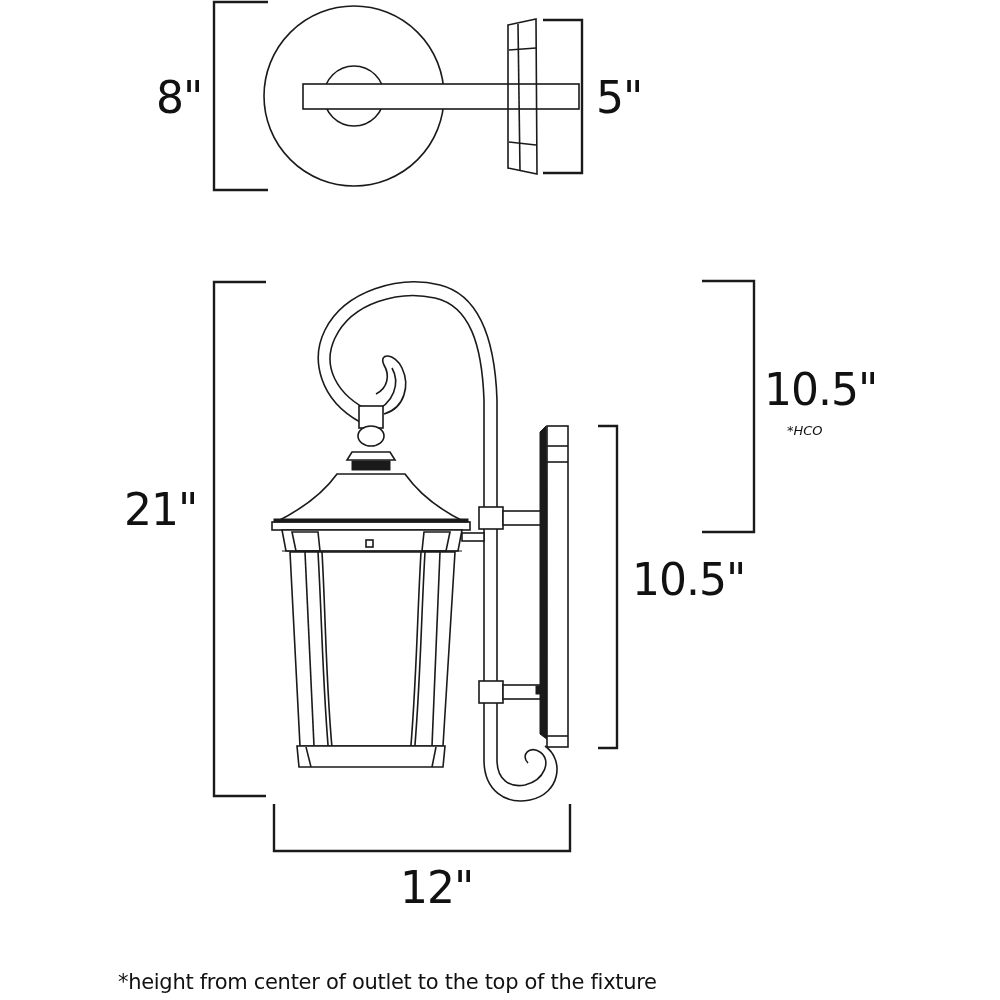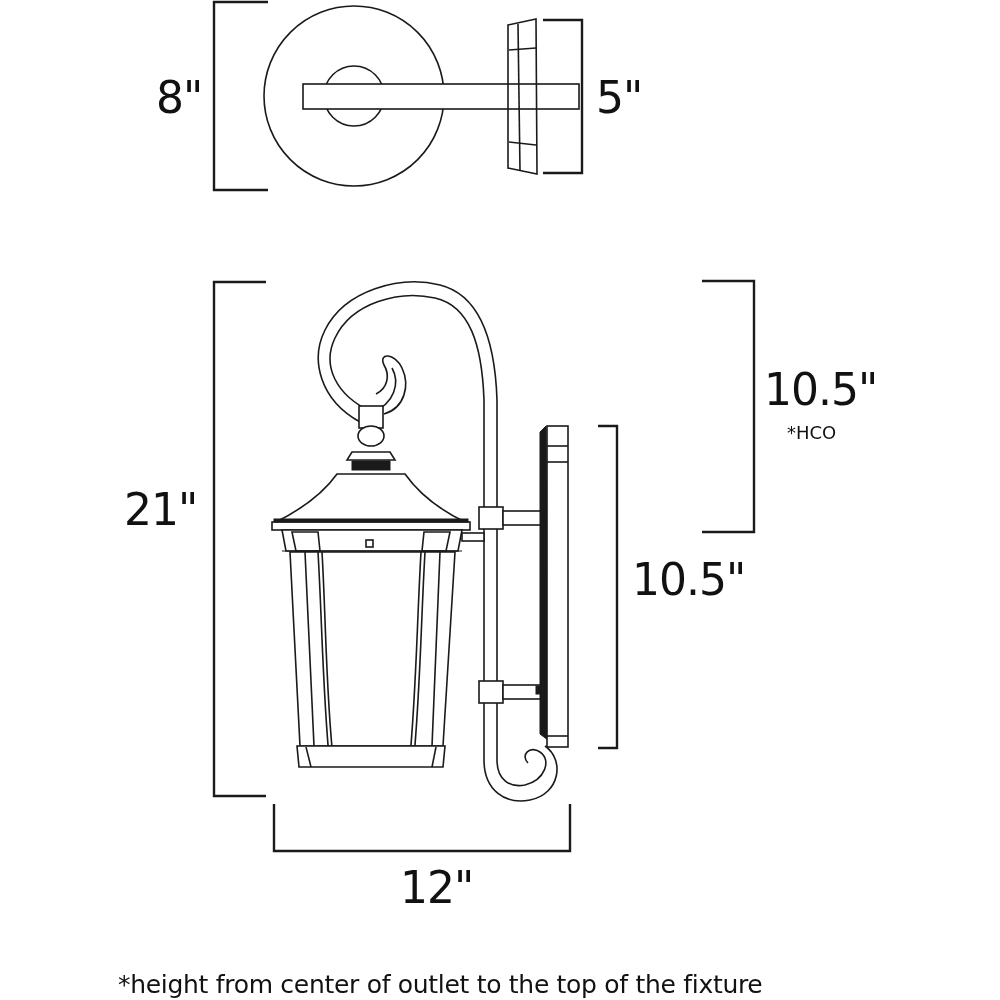--- a/index.html
+++ b/index.html
@@ -8,26 +8,26 @@
     .dim-label {
       position: absolute;
       font-family: "DejaVu Sans", sans-serif;
       color: #111111;
       font-weight: normal;
       letter-spacing: -1px;
       white-space: nowrap;
       line-height: 1;
     }
     .big { font-size: 44px; }
-    .small { font-size: 18px; letter-spacing: 0; }
+    .small { font-size: 13px; letter-spacing: 0; font-style: italic; }
     .footnote {
       position: absolute;
       left: 118px; top: 970px;
       font-family: "DejaVu Sans", sans-serif;
-      font-size: 25px;
+      font-size: 21px;
       color: #111111;
       white-space: nowrap;
       letter-spacing: -0.3px;
     }
     svg .ln { fill: none; stroke: #1a1a1a; stroke-width: 1.6; }
     svg .dim { fill: none; stroke: #1a1a1a; stroke-width: 2.4; }
     svg .dark { fill: #1a1a1a; stroke: #1a1a1a; stroke-width: 1; }
     svg .wh { fill: #ffffff; stroke: #1a1a1a; stroke-width: 1.6; }
   </style>
 </head>

